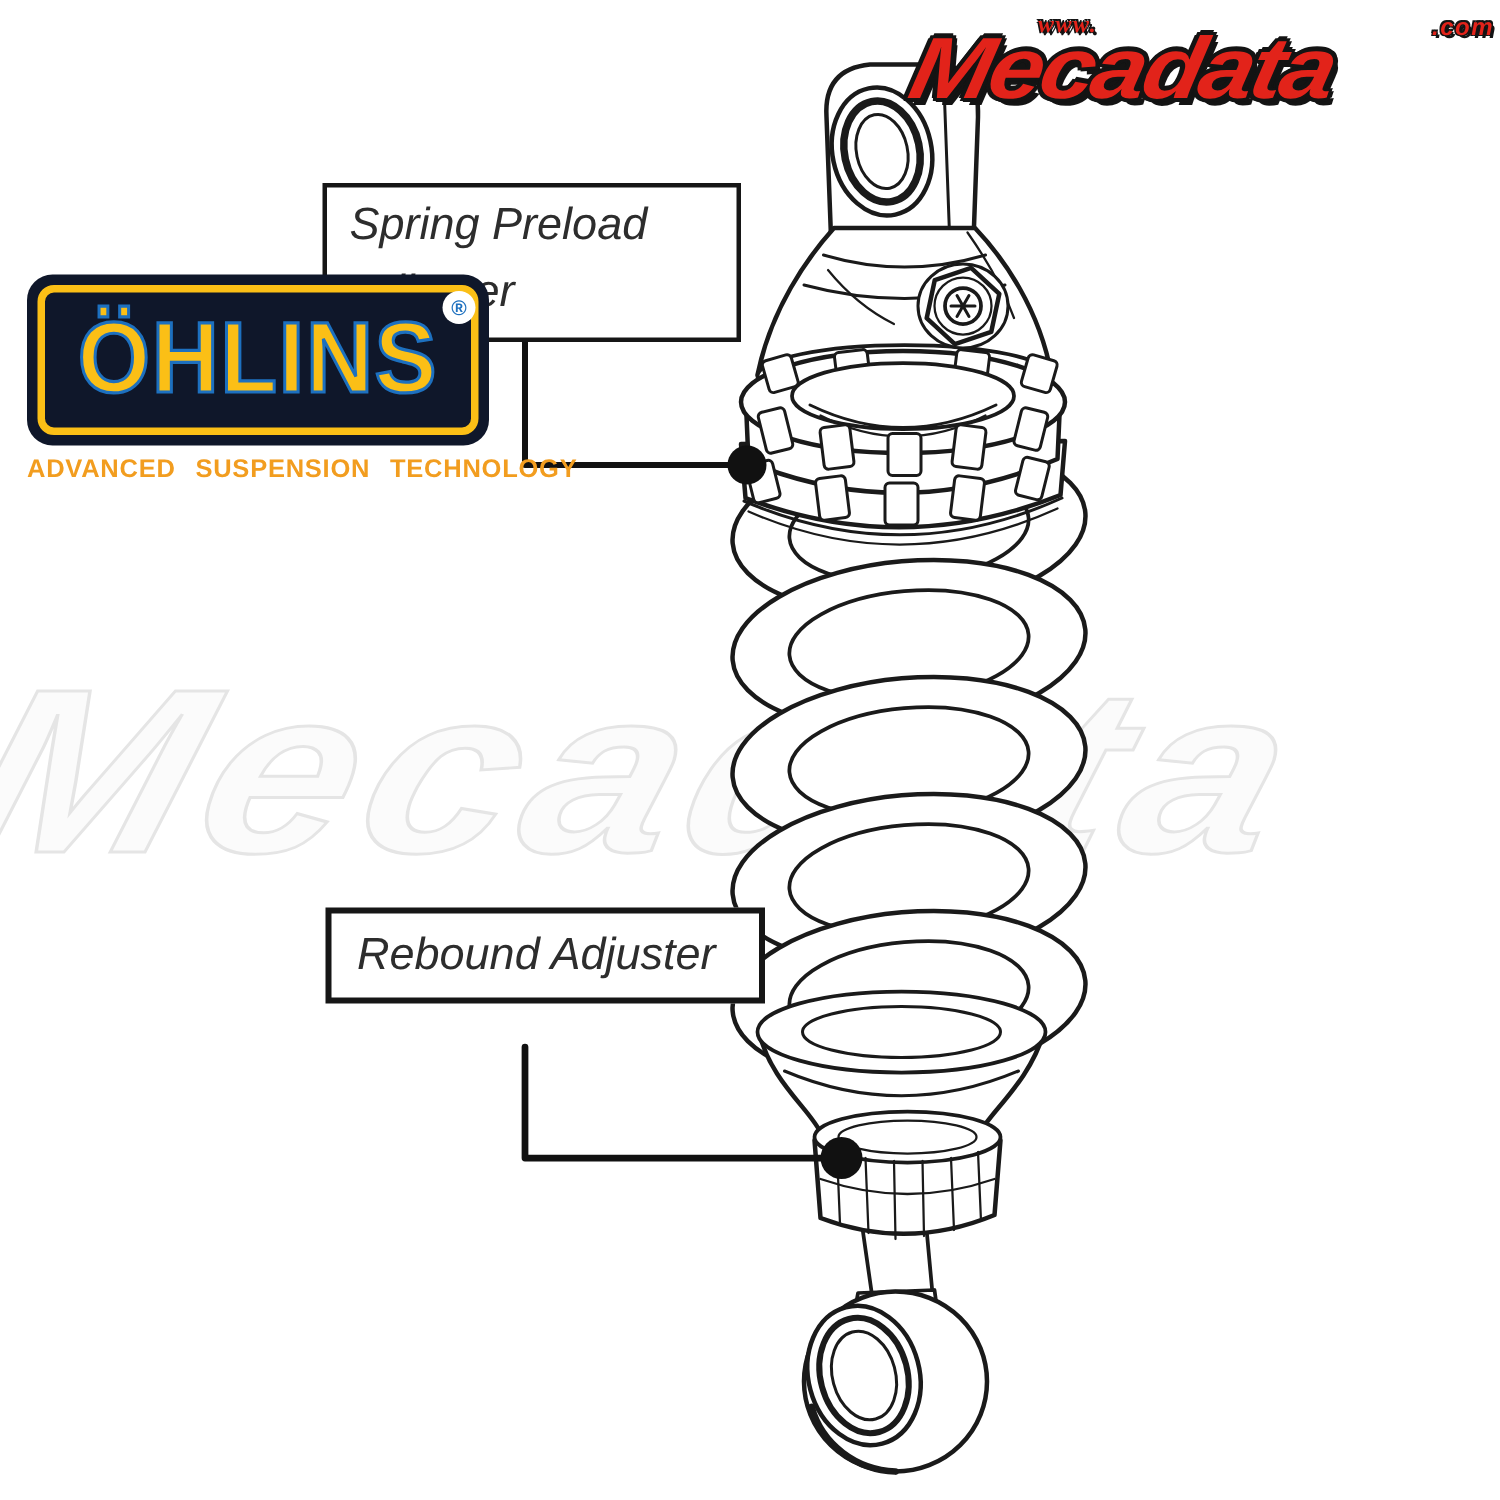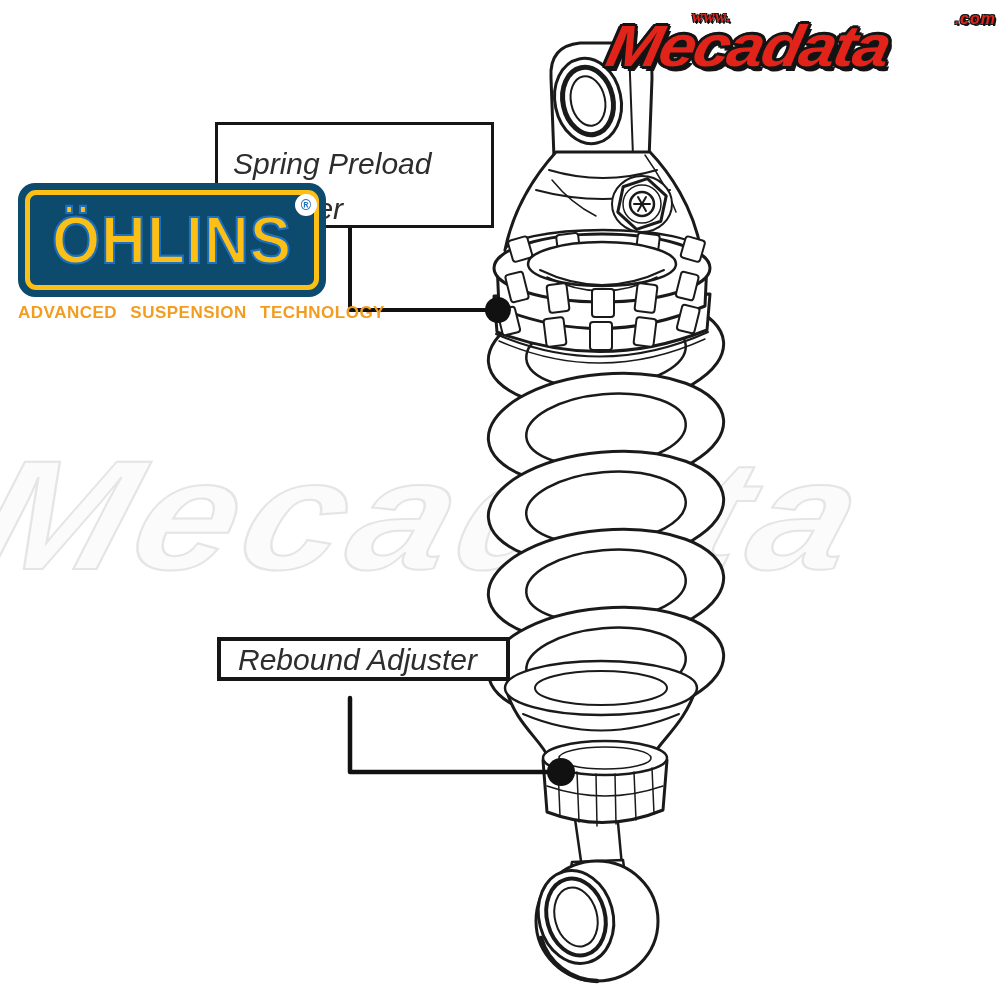--- a/index.html
+++ b/index.html
@@ -14,26 +14,26 @@
     white-space:nowrap;color:#fbfbfb;-webkit-text-stroke:2px #e5e5e5;
     transform:skewX(-16deg) scaleX(1.16);transform-origin:left center;
   }
   
   .drawing{position:absolute;left:0;top:0;z-index:1;}
   
   .callout-box{
     position:absolute;z-index:2;box-sizing:border-box;background:#fff;
     border:3px solid #161616;color:#2d2d2d;font-style:italic;font-size:30px;
   }
-  .callout-spring{left:215px;top:122px;width:279px;height:106px;padding:16px 0 0 15px;line-height:45px;}
-  .callout-rebound{left:217px;top:637px;width:293px;height:44px;border-width:4px;
-    display:flex;align-items:flex-end;padding-left:17px;}
+  .callout-spring{left:215px;top:122px;width:279px;height:106px;padding:2px 0 0 15px;line-height:45px;}
+  .callout-rebound{left:217px;top:605px;width:293px;height:64px;border-width:4px;
+    display:flex;align-items:center;padding-left:17px;}
   
   .ohlins{position:absolute;left:18px;top:183px;width:308px;z-index:3;}
-  .ohlins-box{position:relative;height:114px;background:#0c4a6e;border-radius:17px;}
+  .ohlins-box{position:relative;height:114px;background:#0f172a;border-radius:17px;}
   .ohlins-inner{
     position:absolute;left:7px;right:7px;top:7px;bottom:7px;
     border:5px solid #fbbf16;border-radius:11px;
     display:flex;align-items:center;justify-content:center;box-sizing:border-box;
   }
   .ohlins-word{
     font-size:62px;font-weight:bold;color:#fbbf16;letter-spacing:1px;
     -webkit-text-stroke:2px #1d70bf;transform:scaleY(1.08);line-height:1;
   }
   .ohlins-reg{

